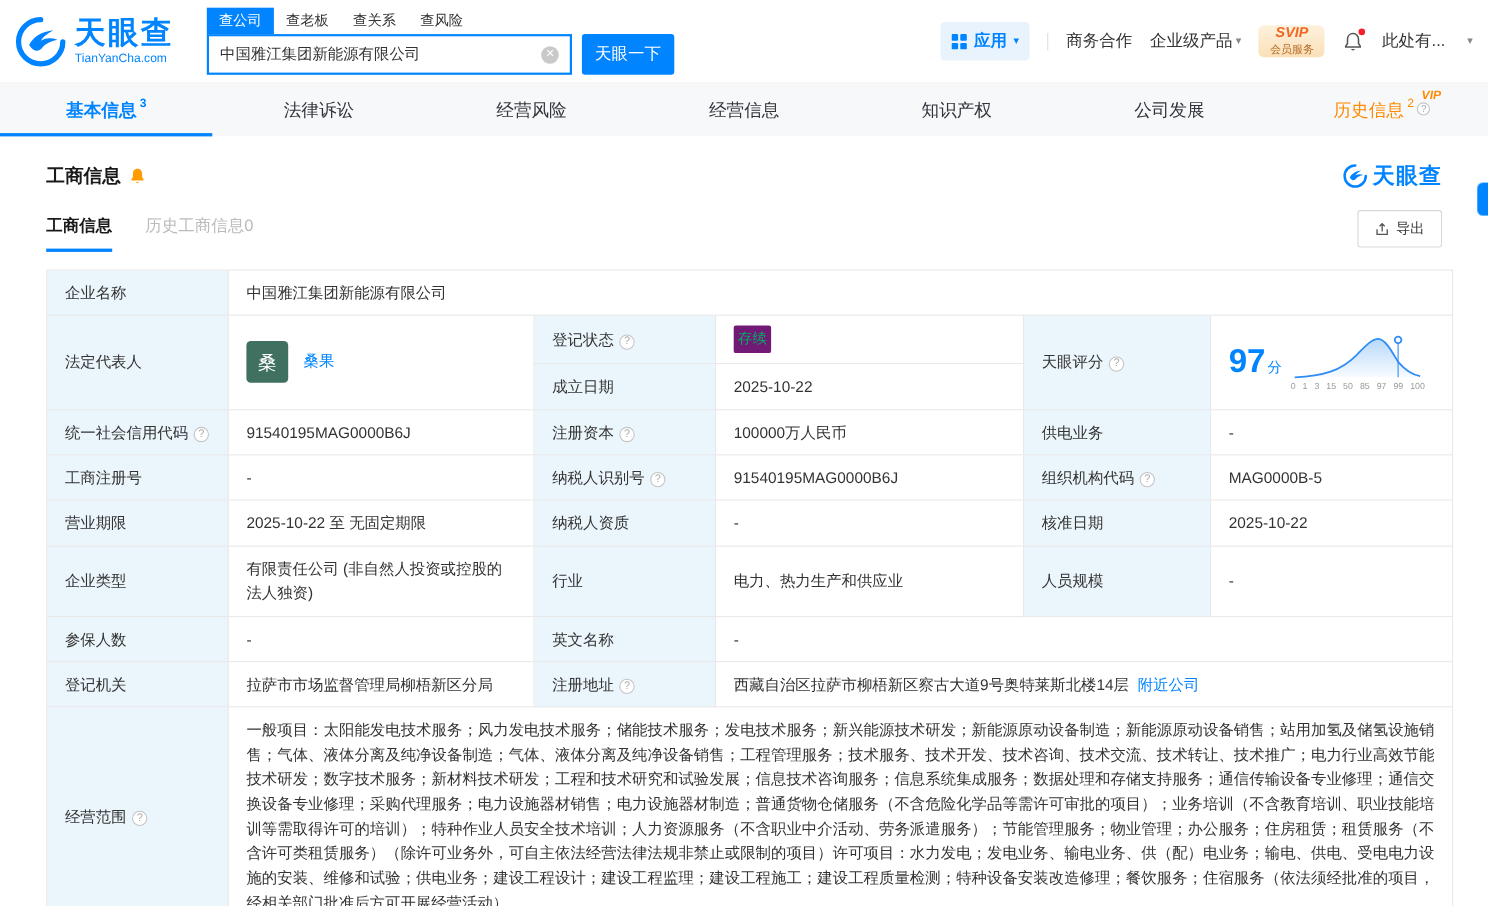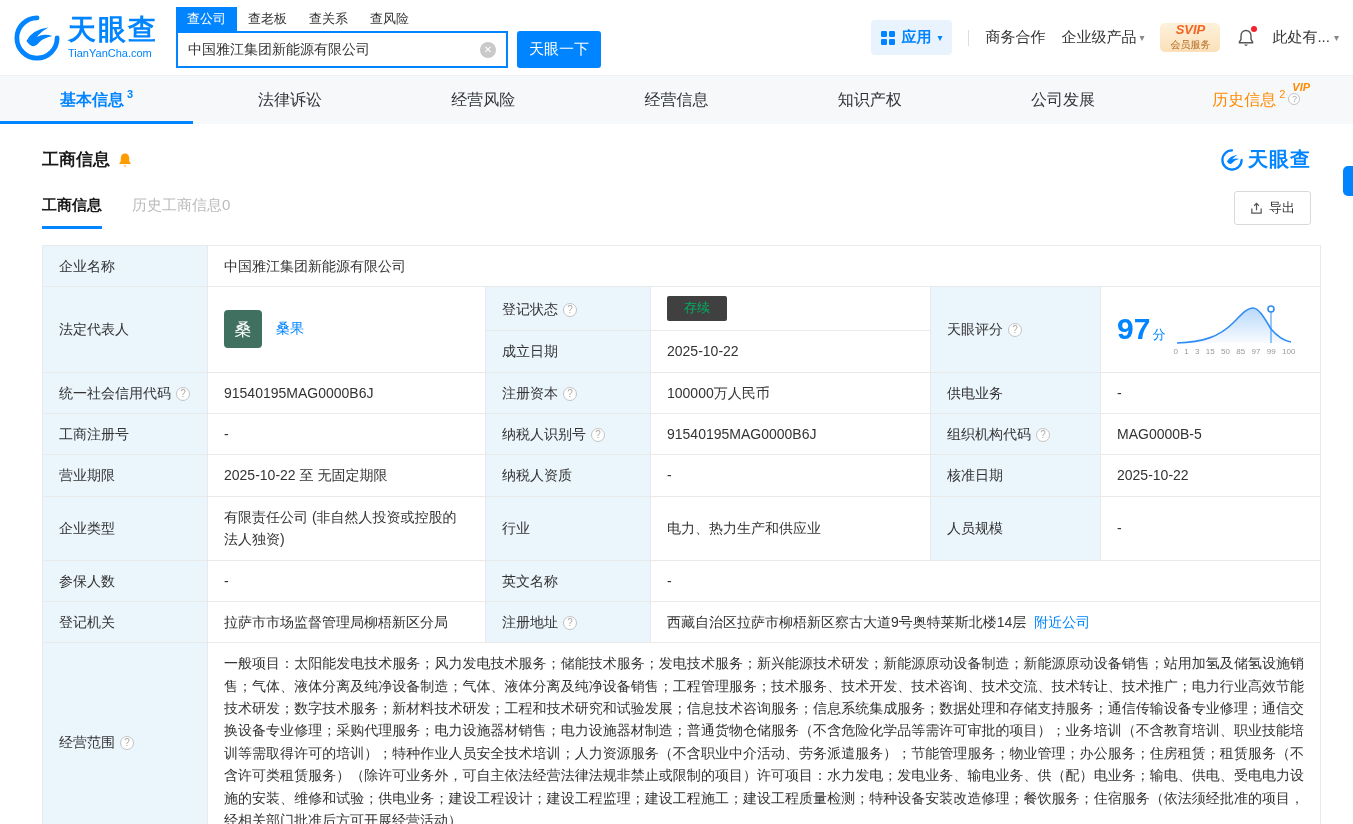--- a/index.html
+++ b/index.html
@@ -9,41 +9,41 @@
 
   
   .topbar{height:76px;display:flex;align-items:center;padding:0 14px;border-bottom:1px solid #f0f0f0;background:#fff}
   .logo{display:flex;align-items:center;gap:8px;cursor:pointer}
   .logo svg{display:block}
   .logo-cn{font-size:28px;font-weight:bold;color:#0084ff;letter-spacing:2px;line-height:1}
   .logo-en{font-size:11px;color:#0084ff;margin-top:3px}
   .promo{margin-left:12px;background:#ca171d;color:#fff;text-align:center;padding:9px 10px;border-radius:3px}
   .promo-line1{font-size:16px;font-weight:bold;letter-spacing:2.5px}
   .promo-line2{font-size:11px;margin-top:5px;letter-spacing:1px}
-  .search-area{margin-left:18px}
+  .search-area{margin-left:30px}
   .search-tabs{display:flex;font-size:13px}
   .stab{padding:3px 11px;cursor:pointer;color:#333}
   .stab.active{background:#0084ff;color:#fff}
   .search-row{display:flex;align-items:center}
   .search-input-wrap{width:332px;height:37px;border:2px solid #0084ff;display:flex;align-items:center;padding:0 10px;background:#fff}
   .search-input{border:0;outline:0;flex:1;font-size:14px;color:#333;font-family:inherit}
   .clear-icon{width:16px;height:16px;border-radius:50%;background:#c9c9c9;color:#fff;font-size:10px;display:flex;align-items:center;justify-content:center;cursor:pointer;flex:none}
   .search-btn{margin-left:9px;width:84px;height:37px;background:#0084ff;color:#fff;border:0;font-size:15px;border-radius:3px;cursor:pointer;font-family:inherit}
   .top-right{margin-left:auto;display:flex;align-items:center;gap:16px;font-size:15px}
   .apps-btn{display:flex;align-items:center;gap:6px;background:#e9f3fe;border-radius:4px;padding:8px 10px;color:#0084ff;cursor:pointer;font-weight:bold}
   .caret{font-size:10px;color:#888}
   .apps-btn .caret{color:#0084ff}
   .vdiv{width:1px;height:16px;background:#ddd}
   .nav-link{cursor:pointer;color:#333;display:flex;align-items:center;gap:3px;white-space:nowrap}
   .svip{background:linear-gradient(180deg,#fdf1dc,#fbe0b8);border-radius:5px;padding:0 10px;text-align:center;cursor:pointer}
   .svip-top{color:#f26522;font-weight:800;font-style:italic;font-size:13px;line-height:1.1}
   .svip-bottom{color:#b36a24;font-size:10px;margin-top:1px}
   .bell-wrap{position:relative;cursor:pointer;display:flex}
   .bell-dot{position:absolute;top:-2px;right:-1px;width:6px;height:6px;border-radius:50%;background:#f5222d}
-  .user{display:flex;align-items:center;gap:4px;cursor:pointer;white-space:nowrap}
+  .user{display:flex;align-items:center;gap:20px;cursor:pointer;white-space:nowrap}
 
   
   .main-tabs{display:flex;background:#f7f8fa;height:48px}
   .mtab{flex:1;display:flex;align-items:center;justify-content:center;font-size:16px;color:#30333a;cursor:pointer;position:relative}
   .mtab.active{color:#0084ff;font-weight:bold}
   .mtab.active::after{content:"";position:absolute;left:0;right:0;bottom:0;height:3px;background:#0084ff}
   .badge{font-size:11px;margin-left:3px;transform:translateY(-6px);display:inline-block;font-weight:normal}
   .badge.blue{color:#0084ff;font-weight:bold}
   .badge.orange{color:#ff8a00}
   .mtab-label.orange{color:#ff8a00}
@@ -60,21 +60,21 @@
   .brand-text{font-size:20px;font-weight:bold;color:#0084ff;letter-spacing:1px}
   .subtab-row{display:flex;align-items:center;margin-top:18px}
   .subtab{margin-right:30px;font-size:15px;color:#bbb;cursor:pointer;padding-bottom:11px;border-bottom:3px solid transparent}
   .subtab.active{color:#1a1a1a;font-weight:bold;border-bottom-color:#0084ff}
   .export-btn{margin-left:auto;display:flex;align-items:center;gap:6px;border:1px solid #d9d9d9;background:#fff;border-radius:3px;padding:7px 15px;font-size:13px;color:#333;cursor:pointer;margin-bottom:8px;font-family:inherit}
 
   
   .biz-table{border-collapse:collapse;table-layout:fixed;width:1278px;margin-top:12px;font-size:14px}
   .biz-table td{border:1px solid #e9e9e9;padding:9px 16px;line-height:1.6;vertical-align:middle;color:#333}
   td.lbl{background:#ebf5fc}
-  .status-badge{display:inline-block;background:#404040;color:#00af61;padding:2px 17px;font-size:13px;border-radius:2px}
+  .status-badge{display:inline-block;background:#701a75;color:#00af61;padding:2px 4px;font-size:13px;border-radius:2px}
   .rep-cell{white-space:nowrap}
   .avatar{display:inline-flex;width:38px;height:38px;background:#3f7060;border-radius:4px;color:#fff;font-size:17px;align-items:center;justify-content:center;margin-right:10px;vertical-align:middle;cursor:pointer}
   .link{color:#0084ff;cursor:pointer}
   .score-cell{padding:4px 8px 4px 12px}
   .score-flex{display:flex;align-items:center;gap:8px}
   .score-num{white-space:nowrap}
   .score-num .big{font-size:30px;font-weight:bold;color:#0084ff}
   .score-num .unit{font-size:13px;color:#0084ff;margin-left:2px}
   .chart{width:122px}
   .curve-svg{display:block;width:122px;height:44px}

